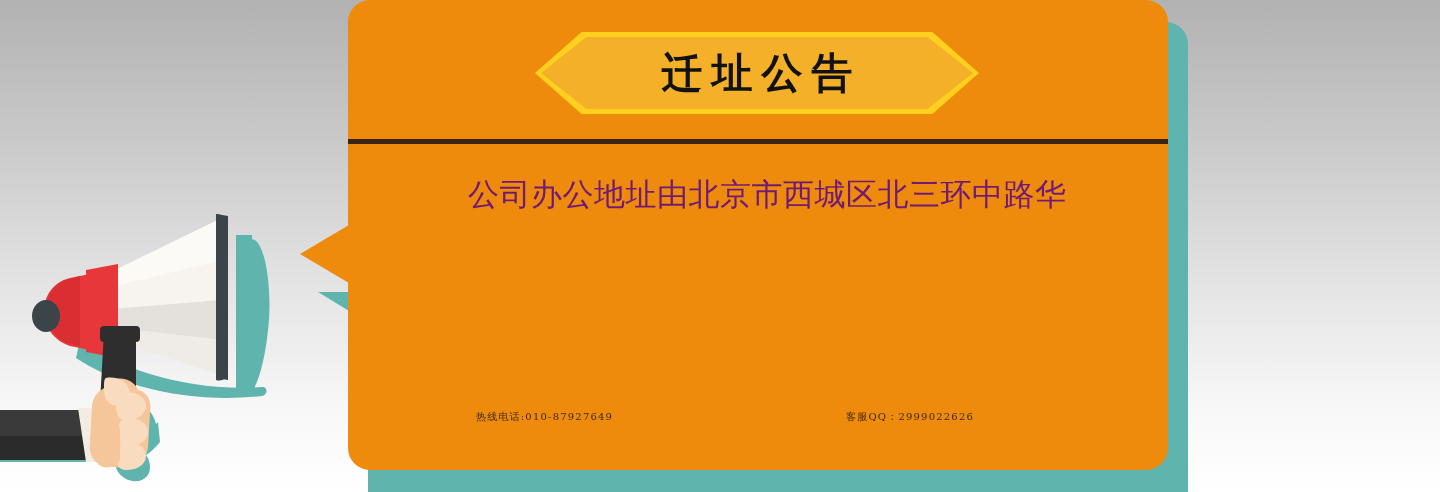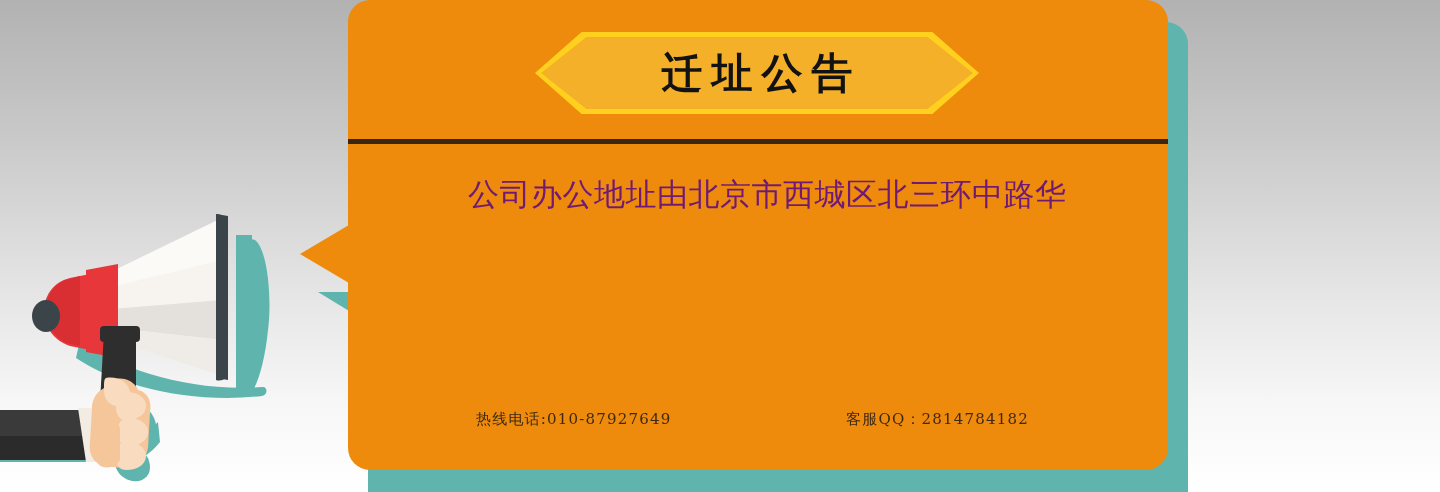--- a/index.html
+++ b/index.html
@@ -142,21 +142,21 @@
   }
 
   
   #footer {
     position: absolute;
     left: 128px;  
     top: 410px;
     width: 620px;
     display: flex;
     color: #3d2a14;
-    font-size: 15px;
+    font-size: 10px;
     letter-spacing: 1.2px;
     font-family: "DejaVu Serif", "Liberation Serif", serif;
   }
   #footer .contact-phone { width: 370px; }
   #footer .contact-qq { width: 250px; }
 </style>
 </head>
 <body>
 
 <div id="banner">
@@ -220,17 +220,17 @@
     </div>
 
     <div id="divider"></div>
 
     <div id="body-text">
       <p>公司办公地址由北京市西城区北三环中路华</p>
     </div>
 
     <div id="footer">
       <span class="contact-phone">热线电话:010-87927649</span>
-      <span class="contact-qq">客服QQ：2814784182</span>
+      <span class="contact-qq">客服QQ：2999022626</span>
     </div>
 
   </div>
 </div>
 
 </body></html>

